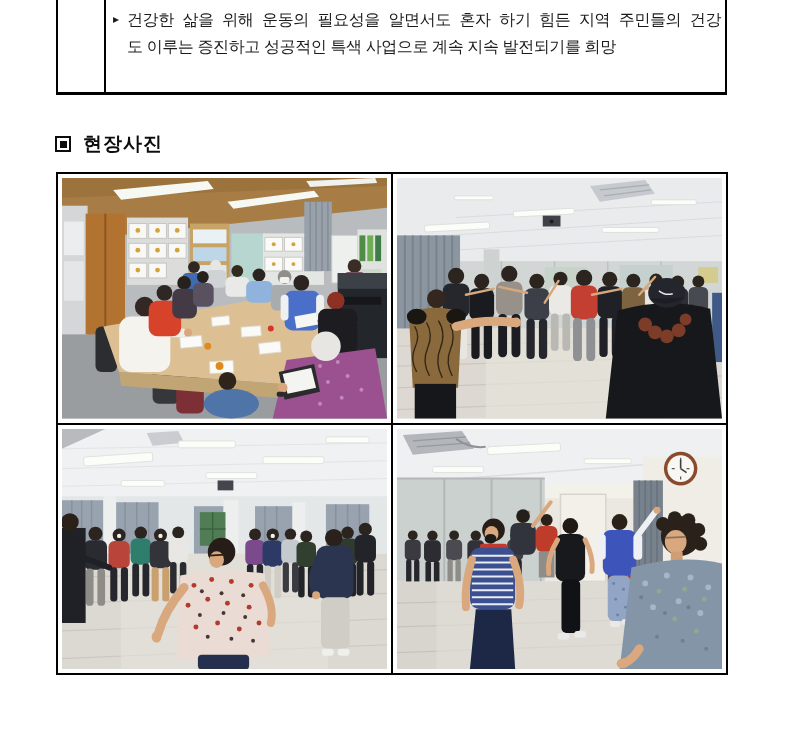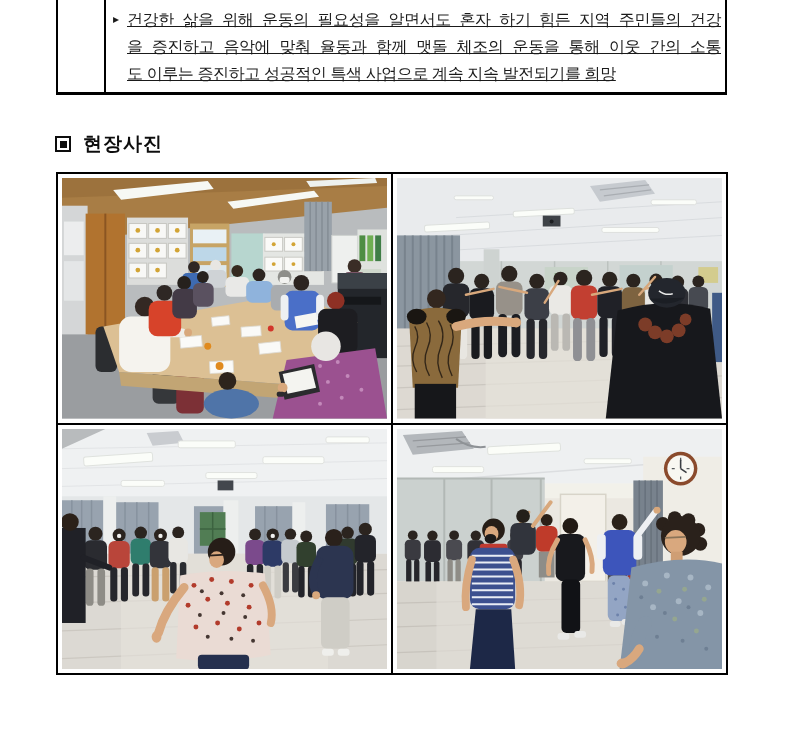--- a/index.html
+++ b/index.html
@@ -6,21 +6,21 @@
   .page{position:relative;width:793px;height:744px;background:#fff;overflow:hidden;
         font-family:"Liberation Sans","DejaVu Sans",sans-serif;color:#1a1a1a;}
 
   
   .summary-table{position:absolute;left:56px;top:0;width:671px;height:95px;box-sizing:border-box;
     border-left:2px solid #000;border-right:2px solid #000;border-bottom:3px solid #000;
     display:flex;}
   .label-cell{width:48px;box-sizing:border-box;border-right:2px solid #000;}
   .text-cell{flex:1;position:relative;padding:6px 4px 0 21px;box-sizing:border-box;overflow:hidden;}
   .bullet{position:absolute;left:7px;top:6px;font-size:12px;line-height:27px;color:#1a1a1a;}
-  .line{font-size:16px;line-height:27px;letter-spacing:-0.4px;word-break:break-all;text-decoration:underline;}
+  .line{font-size:16px;line-height:27px;letter-spacing:-0.4px;word-break:break-all;}
   .line.just{text-align:justify;text-align-last:justify;}
 
   
   .section-header{position:absolute;left:55px;top:131px;display:flex;align-items:center;gap:12px;}
   .sq-marker{width:16px;height:16px;box-sizing:border-box;border:2.5px solid #0d0d0d;
     display:flex;align-items:center;justify-content:center;}
   .sq-marker .inner{width:7px;height:7px;background:#0d0d0d;}
   .section-title{font-size:19px;font-weight:700;color:#0d0d0d;letter-spacing:1px;}
 
   
@@ -33,21 +33,20 @@
 </head>
 <body>
 
 <div class="page">
 
   <div class="summary-table">
     <div class="label-cell"></div>
     <div class="text-cell">
       <span class="bullet">▸</span>
       <div class="line just">건강한 삶을 위해 운동의 필요성을 알면서도 혼자 하기 힘든 지역 주민들의 건강</div>
-      <div class="line just">을 증진하고 음악에 맞춰 율동과 함께 맷돌 체조의 운동을 통해 이웃 간의 소통</div>
       <div class="line">도 이루는 증진하고 성공적인 특색 사업으로 계속 지속 발전되기를 희망</div>
     </div>
   </div>
 
   <div class="section-header">
     <span class="sq-marker">
         <span class="inner"></span>
       </span>
     <span class="section-title">현장사진</span>
   </div>

